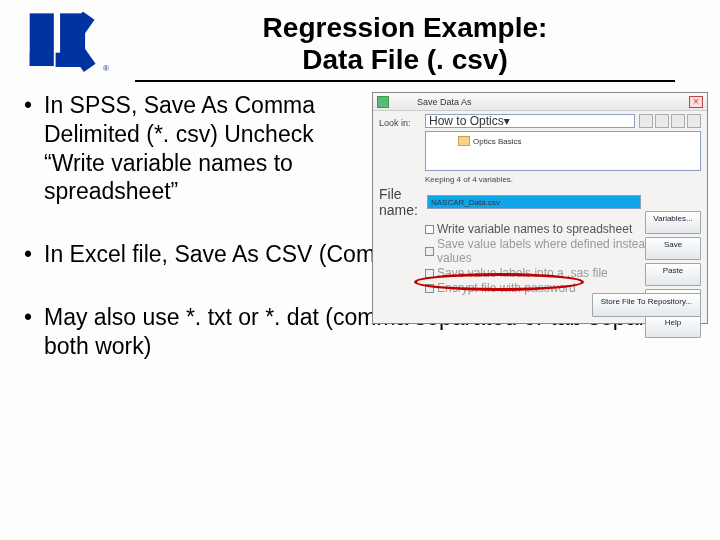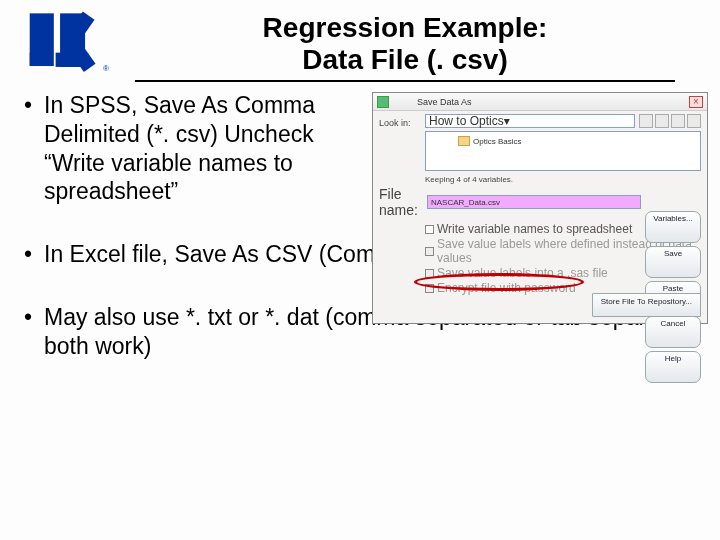--- a/index.html
+++ b/index.html
@@ -24,24 +24,24 @@
   .dlg-row { display: flex; align-items: flex-end; padding: 3px 6px; }
   .dlg-row .lbl { width: 46px; color: #444; }
   .dlg-row .fld { flex: 1; height: 14px; border: 1px solid #8aa0c0; background: #fff; display: flex; align-items: center; padding: 0 3px; font-size: 12px; color: #333; }
   .toolbar-icons { margin-left: 4px; display: flex; gap: 2px; }
   .toolbar-icons span { width: 14px; height: 14px; border: 1px solid #aaa; background: #eaeaea; }
   .dlg-folder-area { height: 40px; margin: 0 6px 4px 52px; border: 1px solid #8aa0c0; background: #fff; padding: 4px; }
   .folder-item { display: inline-flex; align-items: center; font-size: 8px; color: #333; margin-left: 28px; }
   .folder-item .ficon { width: 12px; height: 10px; background: #f5d48a; border: 1px solid #c9a24a; margin-right: 3px; }
   .keeping { font-size: 8px; color: #444; margin: 2px 6px 2px 52px; }
   .btn-col { position: absolute; right: 6px; top: 118px; width: 56px; display: flex; flex-direction: column; gap: 3px; }
-  .winbtn { height: 32px; border: 1px solid #9aa; background: linear-gradient(#fefefe,#e4e8ec); font-size: 8px; text-align: center; line-height: 14px; color: #223; border-radius: 7px; }
+  .winbtn { height: 23px; border: 1px solid #9aa; background: linear-gradient(#fefefe,#e4e8ec); font-size: 8px; text-align: center; line-height: 14px; color: #223; border-radius: 1px; }
   .field-row { display: flex; align-items: center; margin: 2px 66px 2px 6px; }
   .field-row .flbl { width: 48px; font-size: 14px; color: #444; }
-  .field-row .fbox { flex: 1; height: 14px; border: 1px solid #8aa0c0; background: #f0abfc; font-size: 8px; padding: 4px 3px; display: flex; align-items: center; position: relative; }
+  .field-row .fbox { flex: 1; height: 14px; border: 1px solid #8aa0c0; background: #0ea5e9; font-size: 8px; padding: 4px 3px; display: flex; align-items: center; position: relative; }
   .fbox .dd { position: absolute; right: 0; top: 0; width: 12px; height: 100%; border-left: 1px solid #8aa0c0; background: #e8ecf2; text-align: center; line-height: 12px; font-size: 7px; color: #357; }
   .checks { margin: 4px 6px 2px 52px; font-size: 12px; color: #555; }
   .chk { display: flex; align-items: center; margin-bottom: 1px; }
   .chk .box { width: 9px; height: 9px; border: 1px solid #888; background: #fff; margin-right: 3px; flex-shrink: 0; }
   .chk.dim { color: #999; }
   .chk.dim .box { background: #eee; }
   .ellipse { position: absolute; border: 3px solid #c00000; border-radius: 50%; width: 170px; height: 18px; left: 41px; top: 180px; }
   .storebtn { position: absolute; right: 6px; bottom: 6px; height: 24px; padding: 0 8px; border: 1px solid #9aa; background: linear-gradient(#fefefe,#e4e8ec); font-size: 8px; line-height: 15px; color: #223; border-radius: 1px; }
 </style>
 </head>

